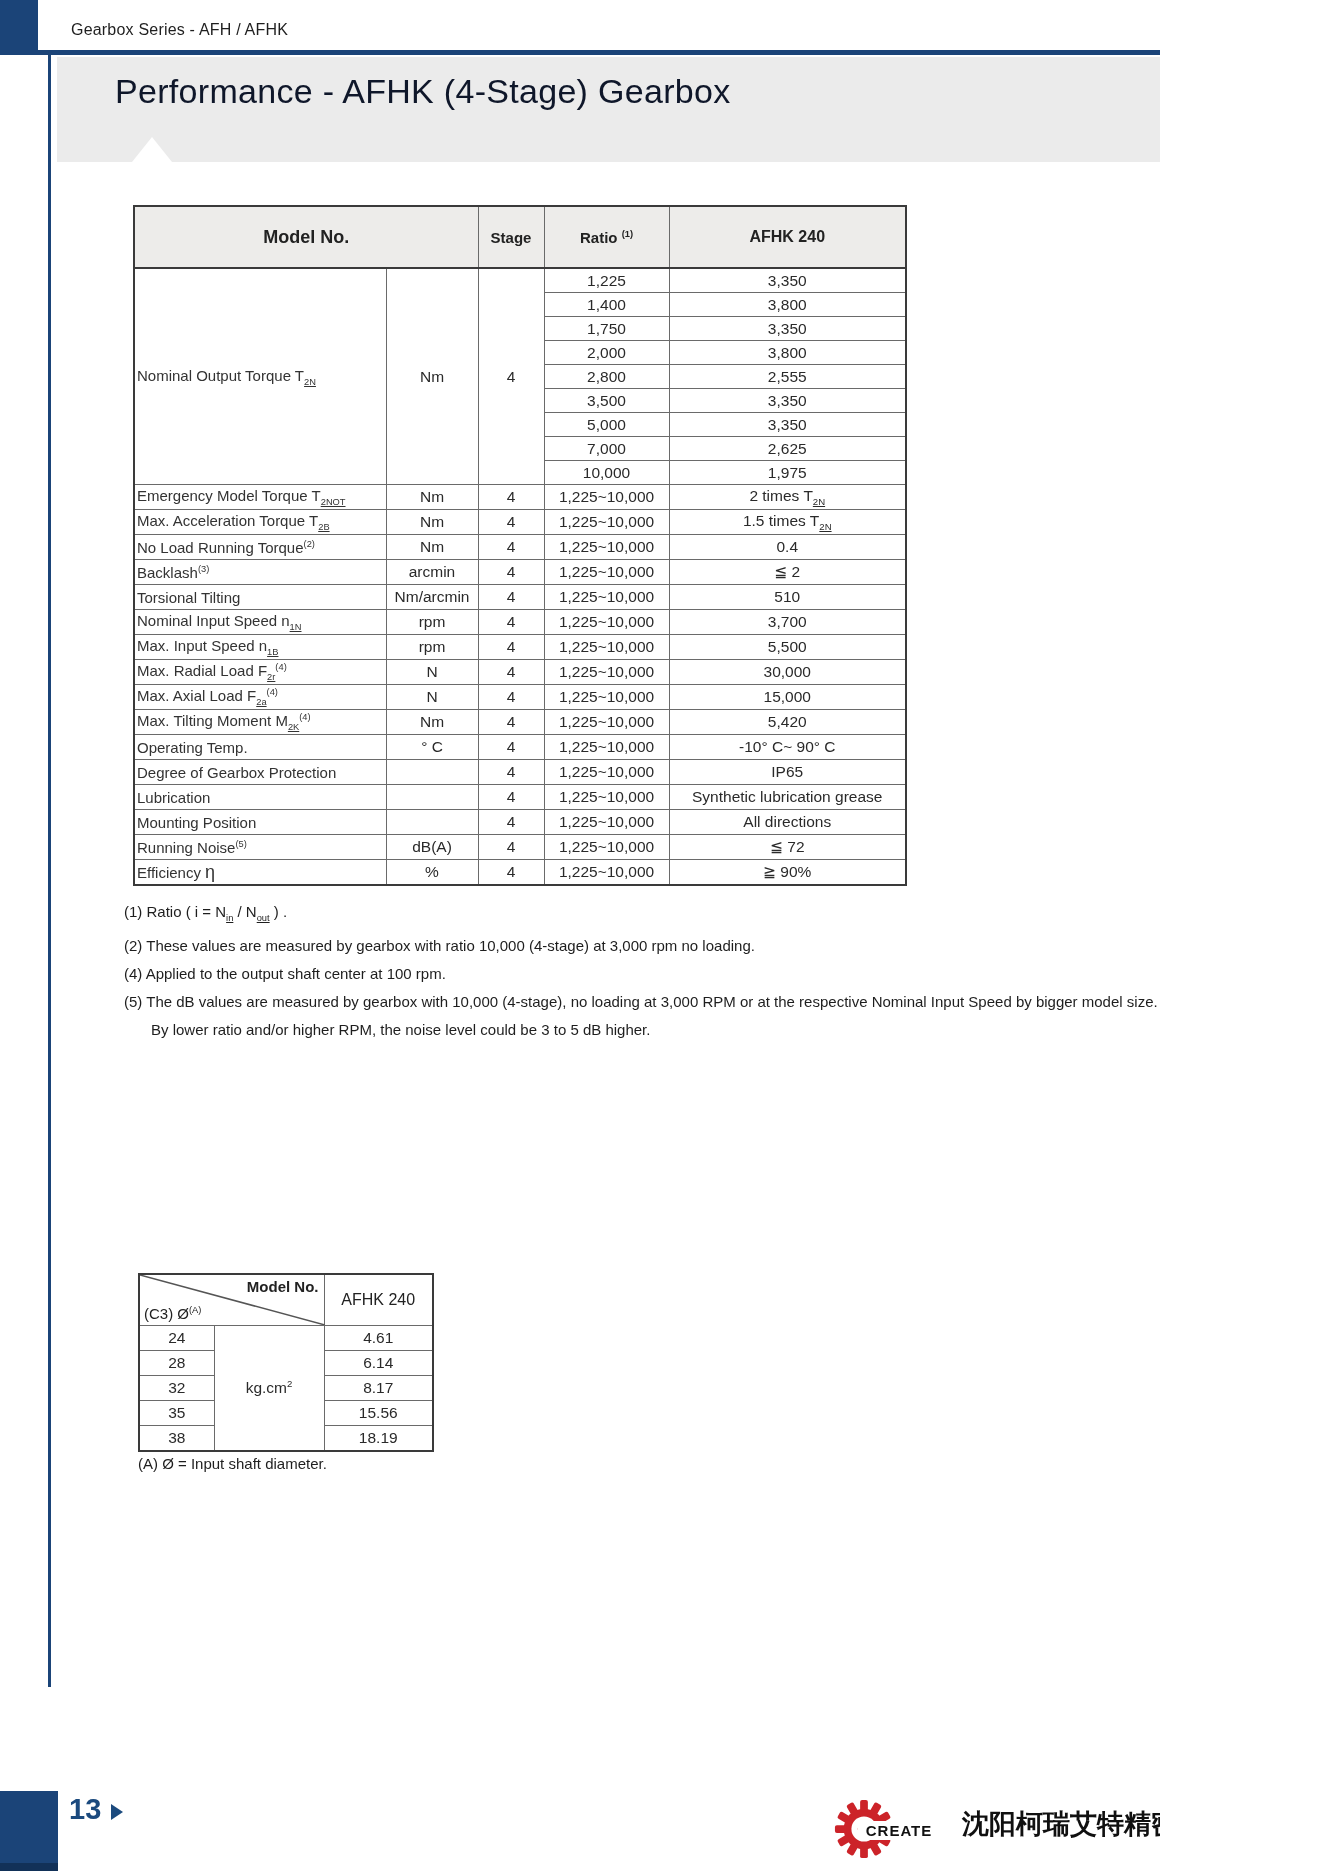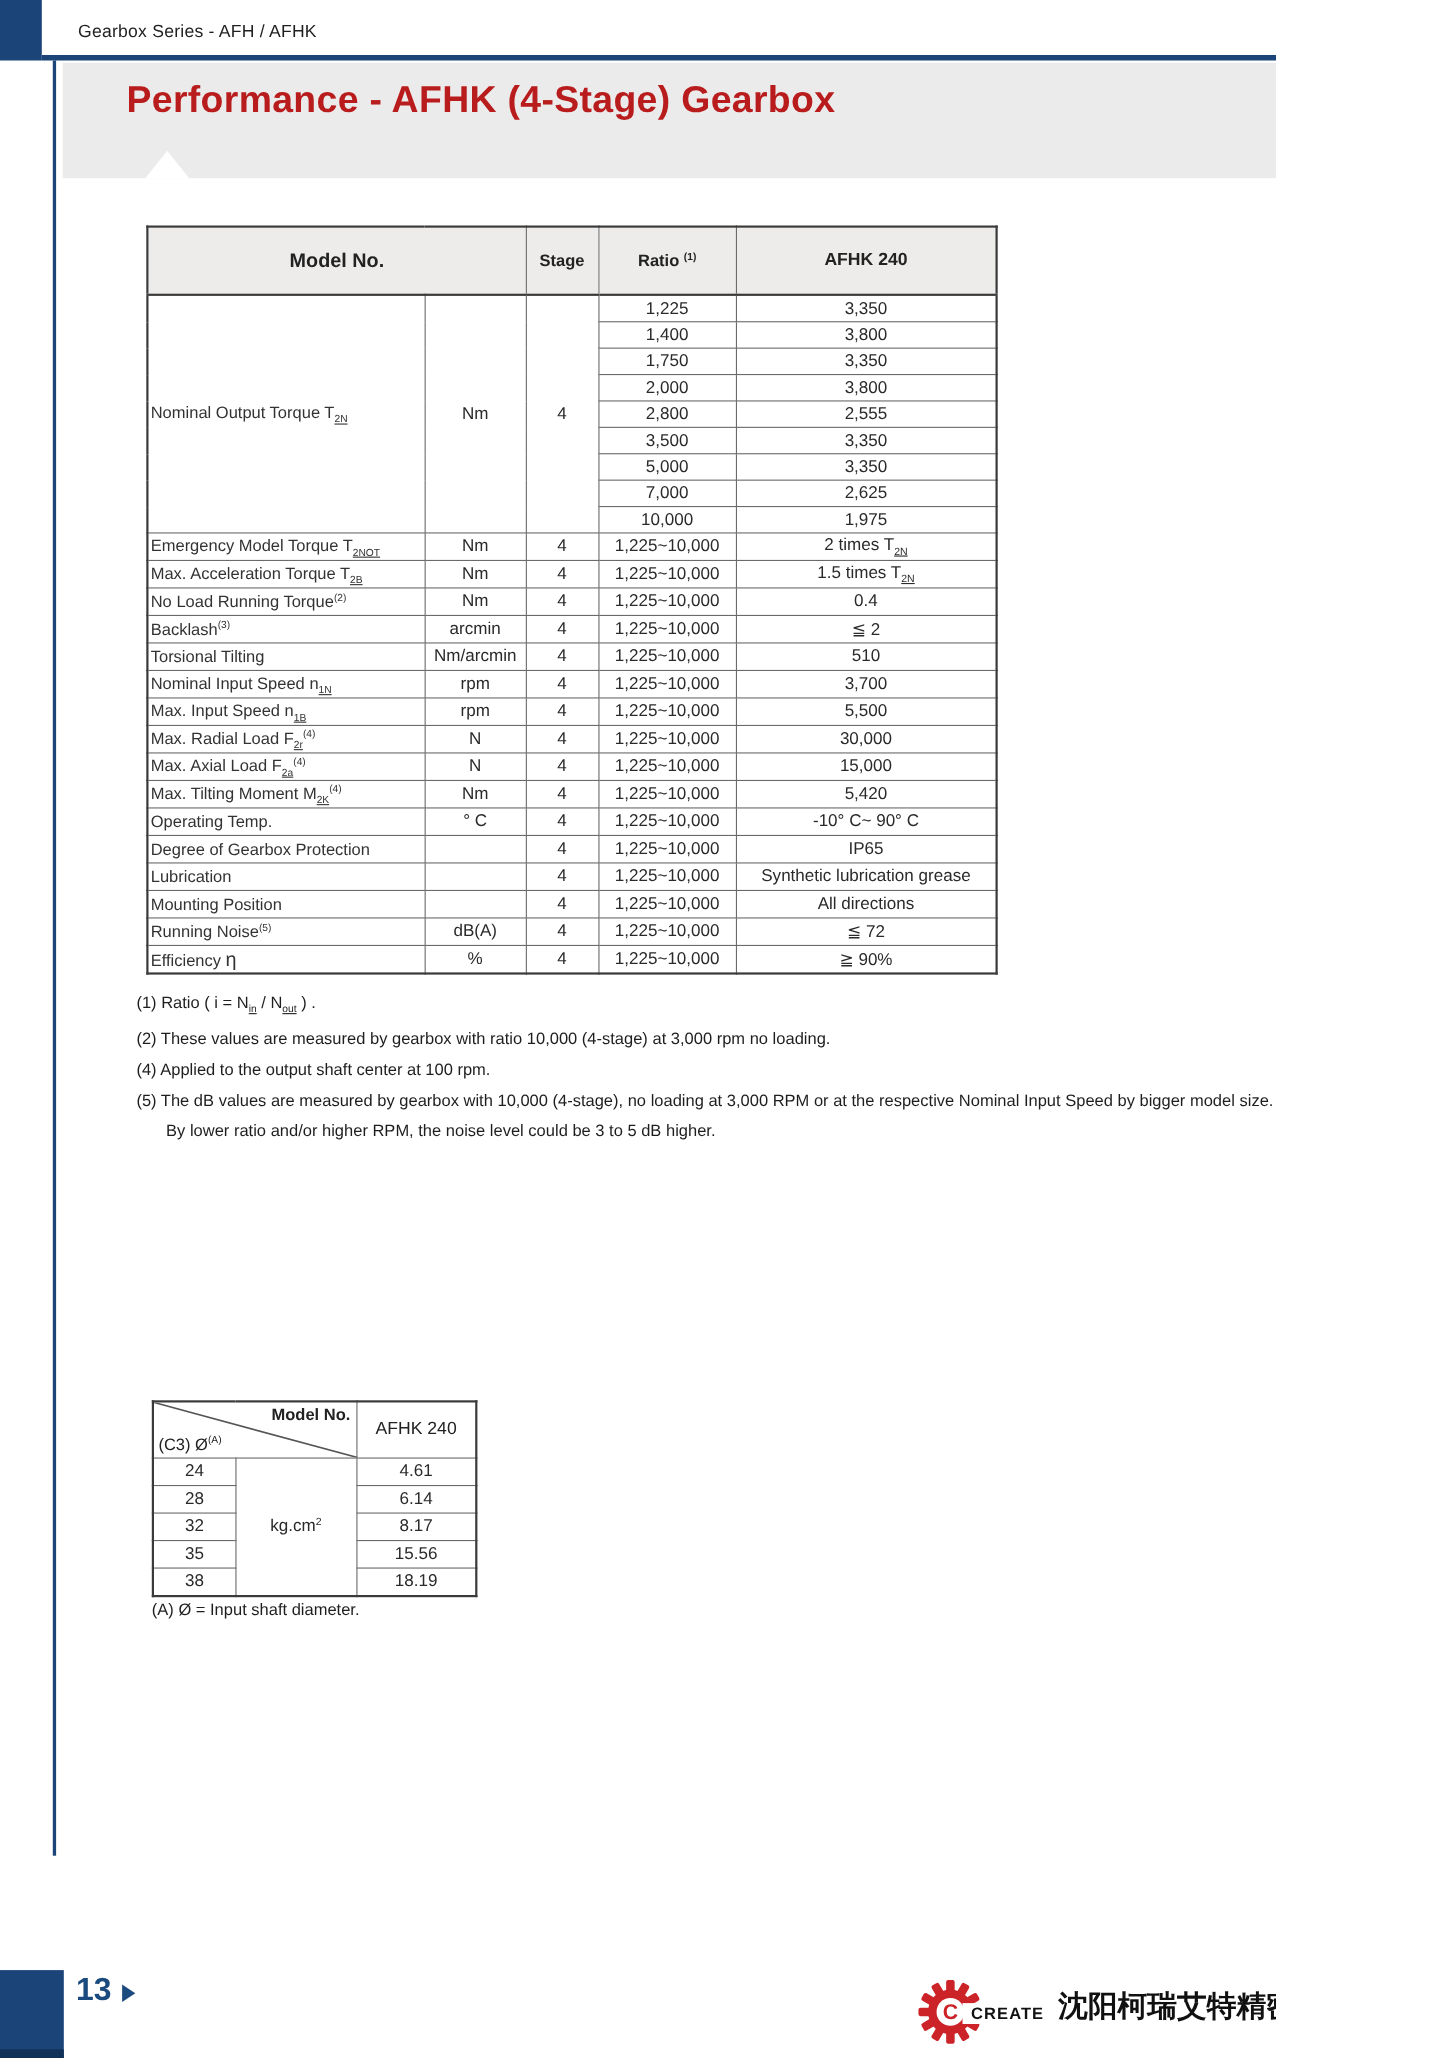--- a/index.html
+++ b/index.html
@@ -9,21 +9,21 @@
   
   .corner-block{position:absolute;left:0;top:0;width:38px;height:55px;background:#1b4478;}
   .top-label{position:absolute;left:71px;top:21px;font-size:16px;color:#1f1f1f;letter-spacing:.2px;}
   .top-rule{position:absolute;left:38px;top:50px;width:1285px;height:5px;background:#1b4478;}
   .left-rule{position:absolute;left:48px;top:55px;width:3px;height:1632px;background:#1b4478;}
 
   
   .band{position:absolute;background:#ebebeb;}
   .band.perf{left:57px;top:57px;width:1266px;height:105px;}
   .band.inertia{left:57px;top:1185px;width:783px;height:72px;}
-  .band-title{position:absolute;left:58px;top:15px;font-size:34px;font-weight:bold;color:#b91c1c;letter-spacing:.3px;}
+  .band-title{position:absolute;left:58px;top:15px;font-size:34px;font-weight:normal;color:#0f172a;letter-spacing:.3px;}
   .band.inertia .band-title{top:14px;font-size:33px;}
   .notch{position:absolute;left:75px;top:80px;width:0;height:0;
          border-left:20px solid transparent;border-right:20px solid transparent;border-bottom:25px solid #ffffff;}
 
   
   table.spec{position:absolute;left:133px;top:205px;width:772px;border-collapse:collapse;table-layout:fixed;
              border:2px solid #3a3a3a;}
   table.spec th, table.spec td{border:1px solid #6a6a6a;padding:0 2px;font-weight:normal;overflow:hidden;}
   table.spec tr.hdr th{background:#edecea;height:60px;border-bottom:2px solid #3a3a3a;font-weight:bold;color:#222;}
   th.h-model{font-size:18px;} th.h-stage{font-size:15px;} th.h-ratio{font-size:15px;} th.h-afhk{font-size:16px;}
@@ -52,21 +52,21 @@
   table.inert td.c{height:24px;font-size:15.5px;}
   .inert-note{position:absolute;left:138px;top:1455px;font-size:15px;color:#1e1e1e;}
 
   
   .footer-block{position:absolute;left:0;top:1791px;width:58px;height:80px;background:#1b4478;border-bottom:8px solid #123158;box-sizing:border-box;}
   .page-num{position:absolute;left:69px;top:1793px;font-size:29px;font-weight:bold;color:#1b4a7e;}
   .page-arrow{position:absolute;left:111px;top:1804px;width:0;height:0;
               border-top:8px solid transparent;border-bottom:8px solid transparent;border-left:12px solid #1b4a7e;}
   .logo{position:absolute;left:833px;top:1796px;width:130px;height:70px;}
   .logo svg{position:absolute;left:0;top:2px;}
-  .logo-band{position:absolute;left:42px;top:25px;width:82px;height:19px;background:#ffffff;
+  .logo-band{position:absolute;left:25px;top:25px;width:82px;height:19px;background:#ffffff;
              display:flex;align-items:center;justify-content:center;}
   .logo-band span{font-size:15px;font-weight:bold;color:#111;letter-spacing:1px;}
   .company{position:absolute;left:962px;top:1806px;font-size:27px;font-weight:bold;color:#101010;white-space:nowrap;}
 </style>
 </head>
 <body>
 
 <div class="page">
 
   <div class="corner-block"></div>

